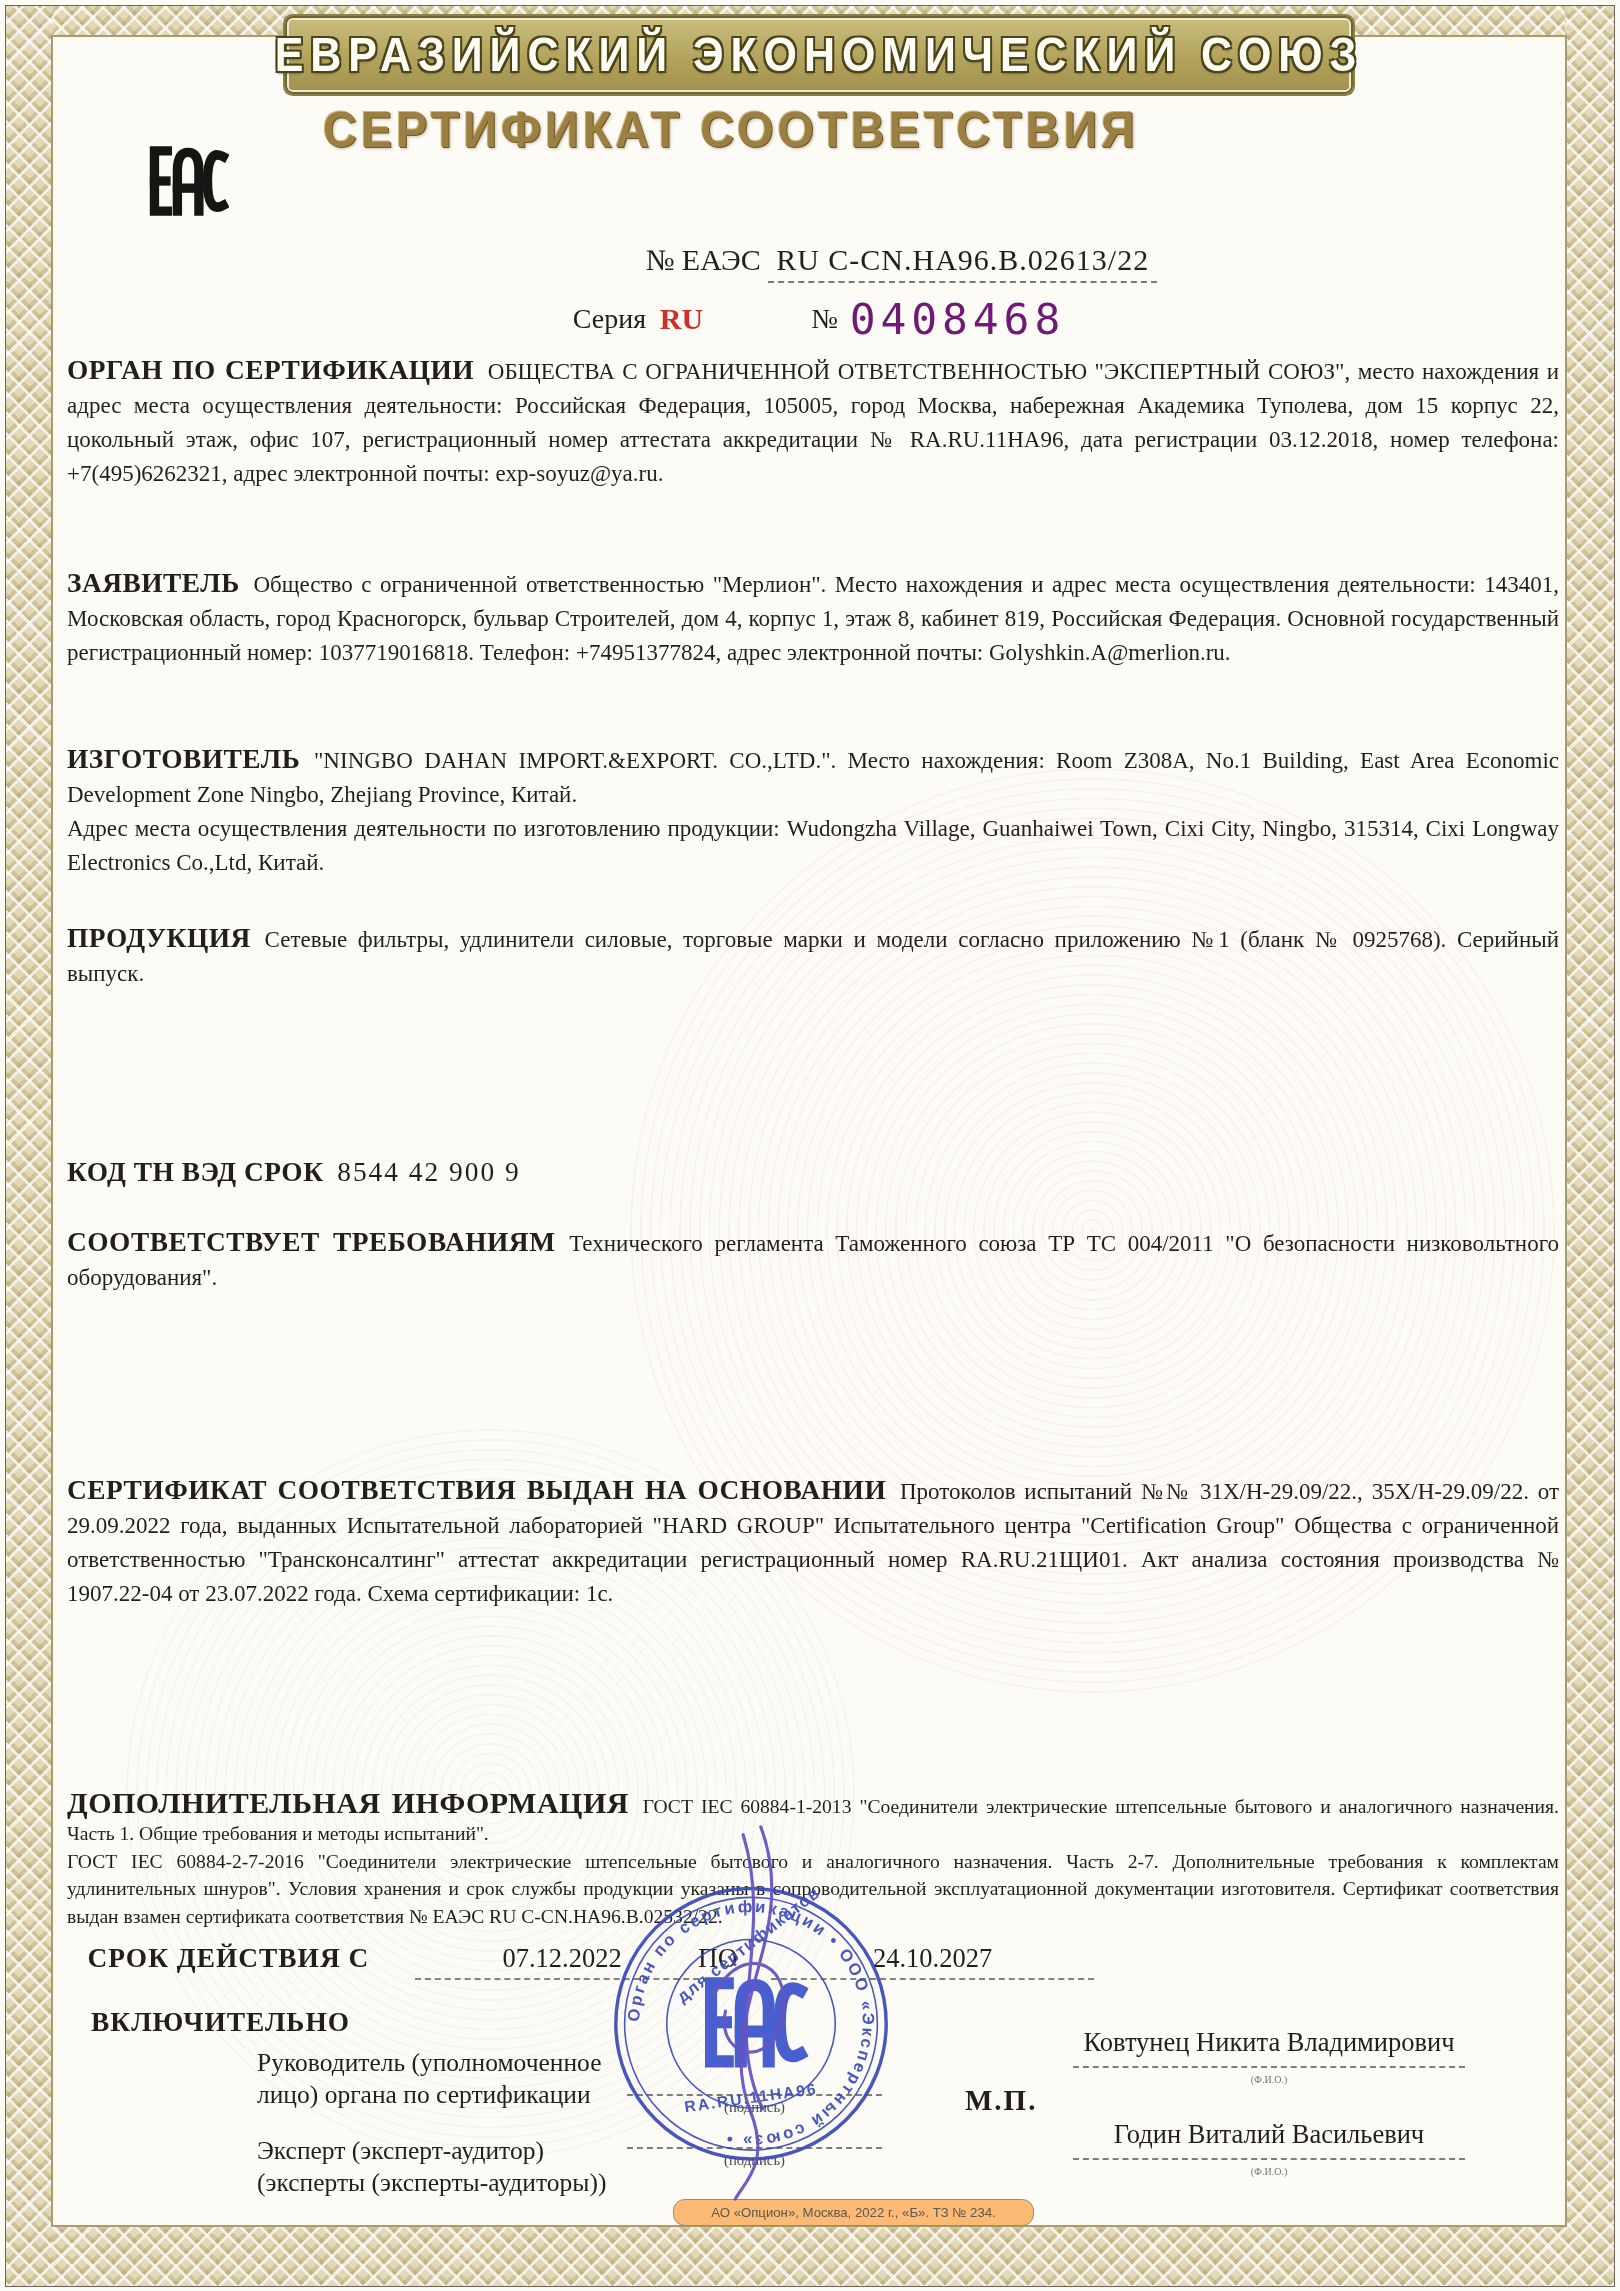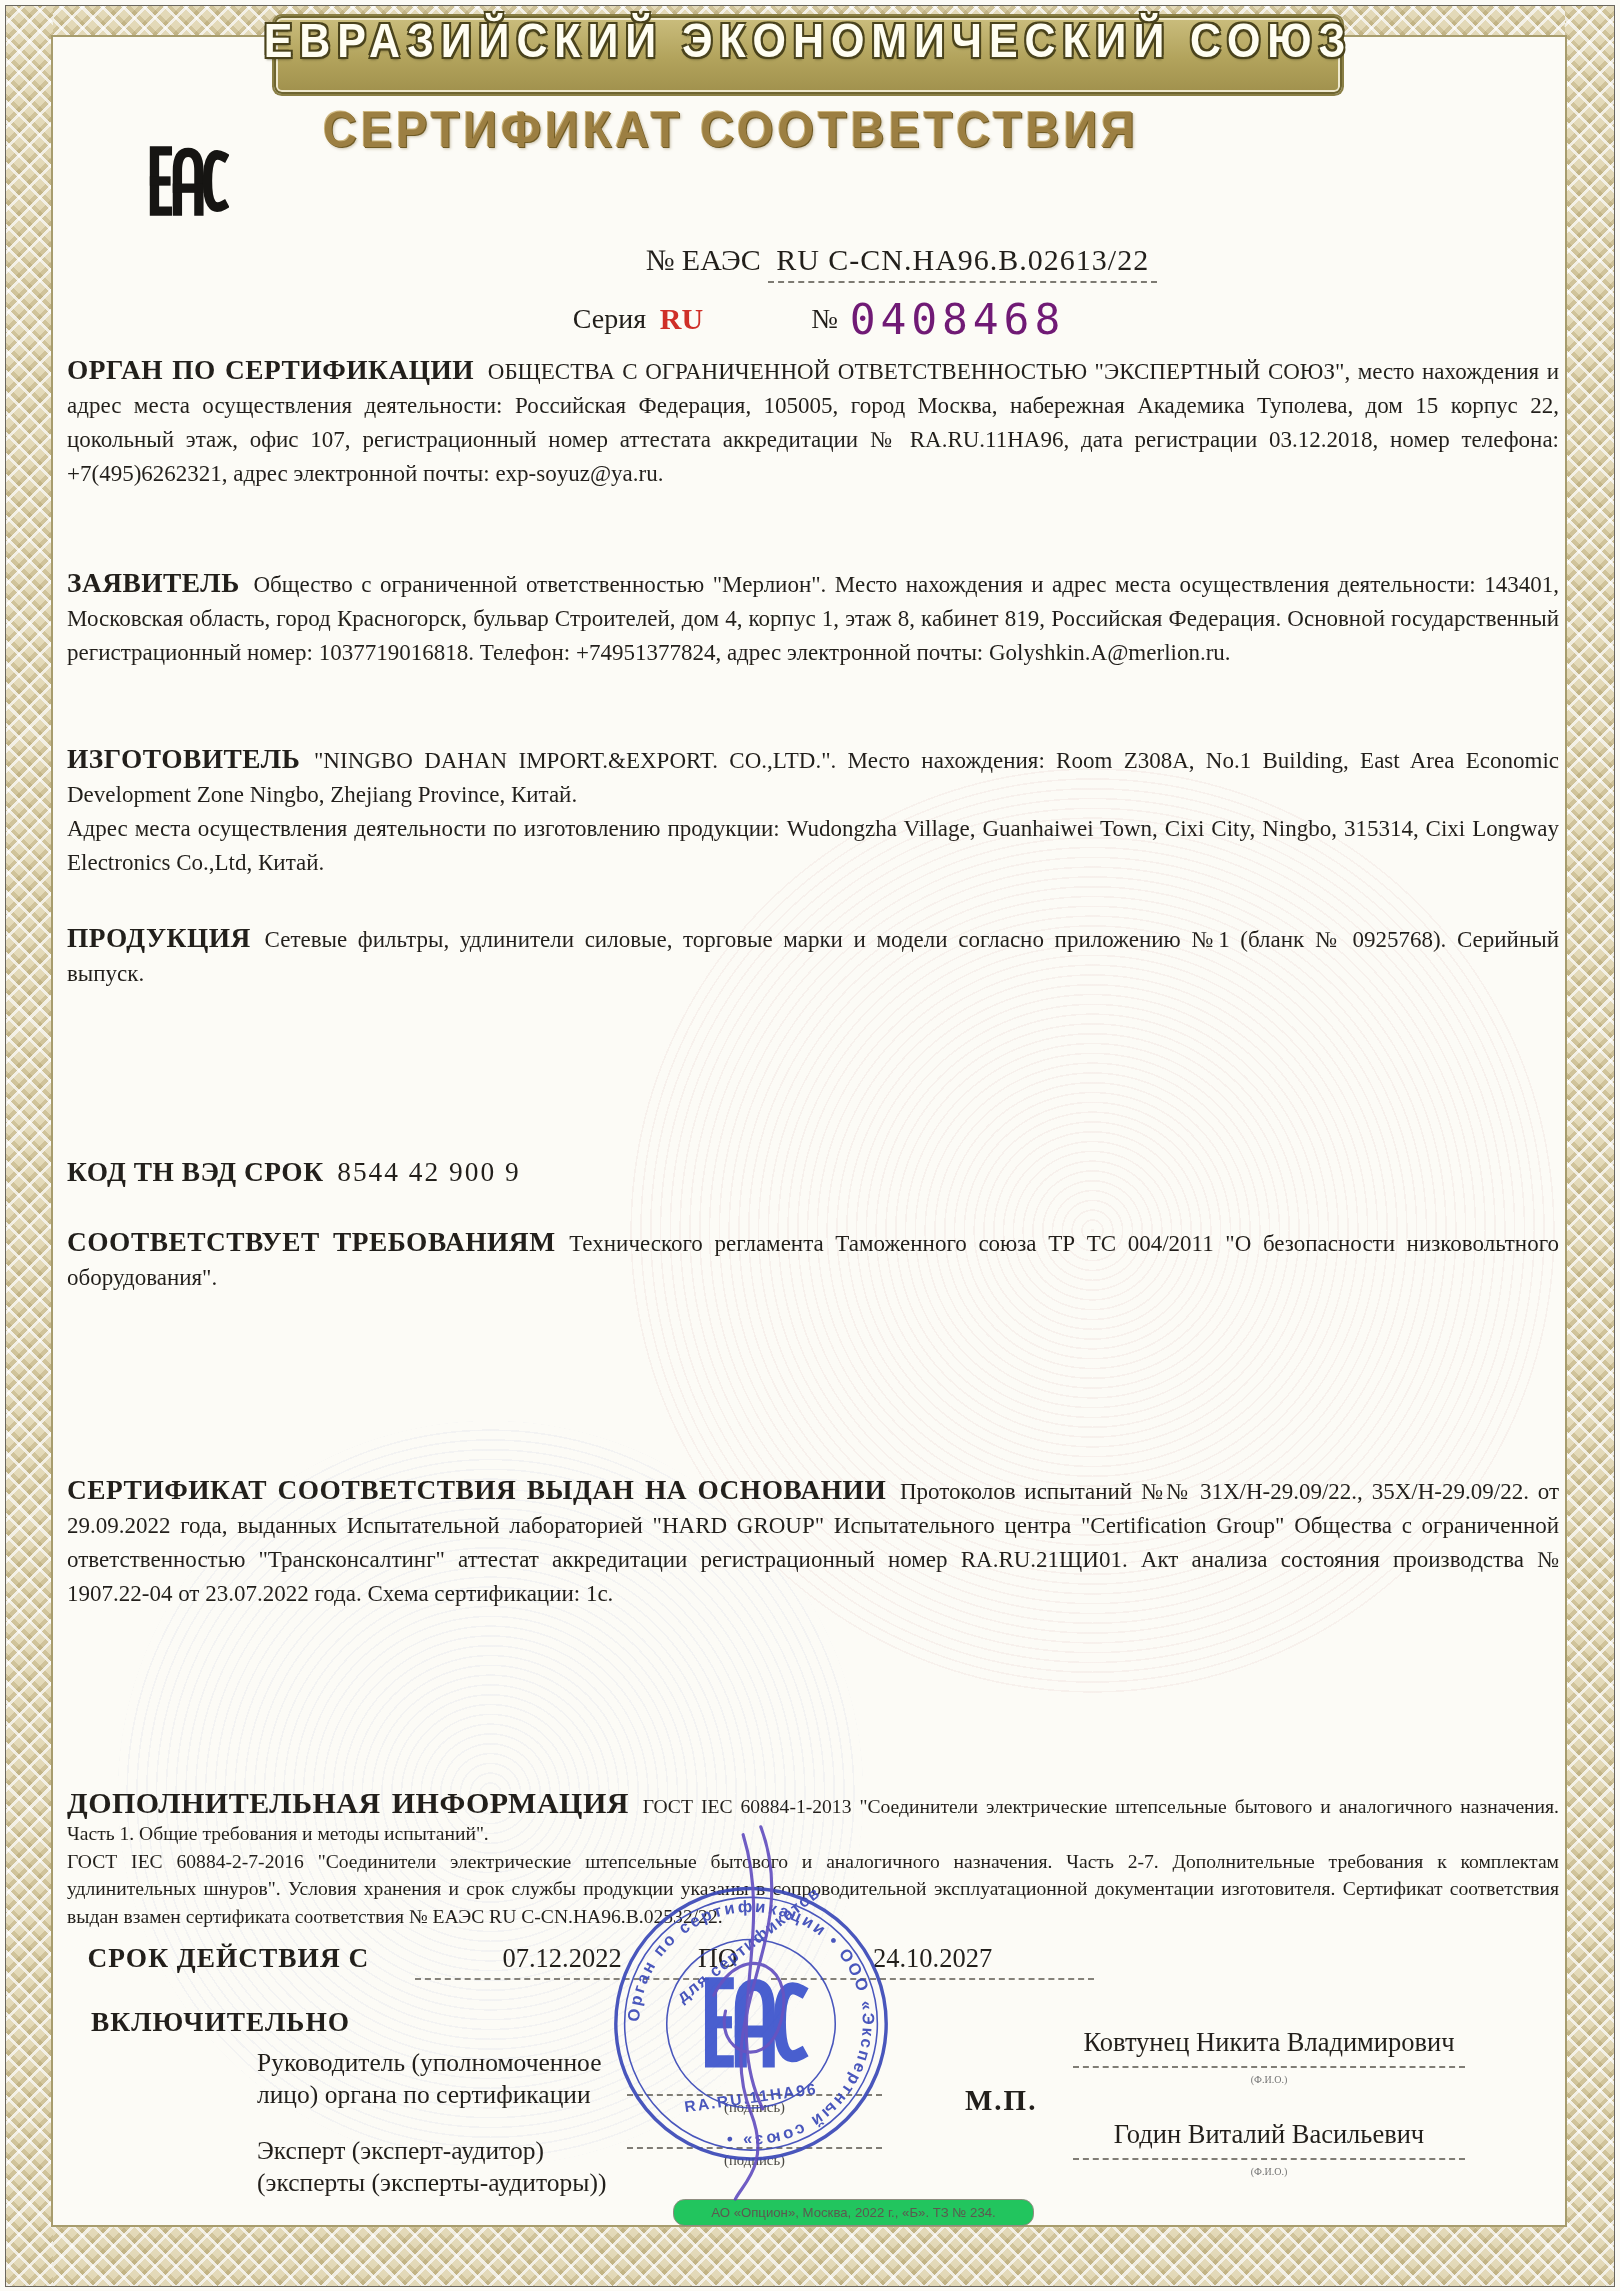--- a/index.html
+++ b/index.html
@@ -26,25 +26,25 @@
     border:2px solid #a79c6d;pointer-events:none;}
   .outer-line{position:absolute;z-index:2;inset:4.9px;border:1px solid #6a675f;pointer-events:none;}
   
   .guill{position:absolute;z-index:0;border-radius:50%;pointer-events:none;}
   .g1{left:627px;top:765px;width:931px;height:931px;
       background:repeating-radial-gradient(circle, rgba(205,150,150,.10) 0 1.5px, rgba(0,0,0,0) 1.5px 9.8px);}
   .g2{left:118px;top:1421px;width:745px;height:745px;
       background:repeating-radial-gradient(circle, rgba(150,160,205,.09) 0 1.5px, rgba(0,0,0,0) 1.5px 9.8px);}
   
   .banner{
-    position:absolute;z-index:3;left:274px;top:15.7px;width:1064px;height:74px;
+    position:absolute;z-index:3;left:285px;top:15.7px;width:1064px;height:74px;
     border:2.9px solid #6e6530;border-radius:7.8px;
     box-shadow:0 0 0 2px #efe9cf inset, 0 0 0 2px #8a7f45;
     background:linear-gradient(#cabd7d,#b2a35c 55%,#a1914d);
-    display:flex;justify-content:center;
+    display:flex;align-items:center;justify-content:center;
   }
   .banner span{
     font-family:"Liberation Sans",sans-serif;font-weight:800;font-size:43px;letter-spacing:6.9px;
     color:#fffef2;
     text-shadow:-2px -2px 0 #4a431c,2px -2px 0 #4a431c,-2px 2px 0 #4a431c,2px 2px 0 #4a431c,0 2.9px 2px rgba(55,50,18,.45);
     transform:scaleY(1.12);white-space:nowrap;
   }
   .eac-black{position:absolute;z-index:3;left:143px;top:133px;width:86px;height:96px;}
   .doc-title{
     position:absolute;z-index:3;left:323px;top:102px;width:814px;text-align:center;
@@ -94,21 +94,21 @@
   .mp{position:absolute;z-index:6;left:965px;top:2084px;font-weight:700;font-size:29px;letter-spacing:2px;}
   .name-block{position:absolute;z-index:1;left:1063px;width:412px;text-align:center;}
   .nb1{top:2027px;} .nb2{top:2119px;}
   .name{font-size:26.5px;display:inline-block;padding:0 9.8px 7.8px 9.8px;border-bottom:2px dashed #807d75;min-width:372px;}
   .fio{font-size:10px;color:#737373;margin-top:6px;}
   
   .stamp{position:absolute;z-index:5;left:596px;top:1819px;width:310px;height:384px;opacity:.92;}
   .stamp text{font-family:"Liberation Sans",sans-serif;fill:#3a49b8;}
   
   .imprint{position:absolute;z-index:3;left:673px;top:2199px;width:359px;height:24.5px;
-    background:#22c55e;border:1px solid #8f8c80;border-radius:11.8px;
+    background:#fdba74;border:1px solid #8f8c80;border-radius:11.8px;
     display:flex;align-items:center;justify-content:center;
     font-family:"Liberation Sans",sans-serif;font-size:13.2px;color:#5c5950;white-space:nowrap;}
 </style>
 </head>
 <body>
 
 <div class="page">
 
   <svg width="0" height="0" style="position:absolute" aria-hidden="true">
     <defs>

